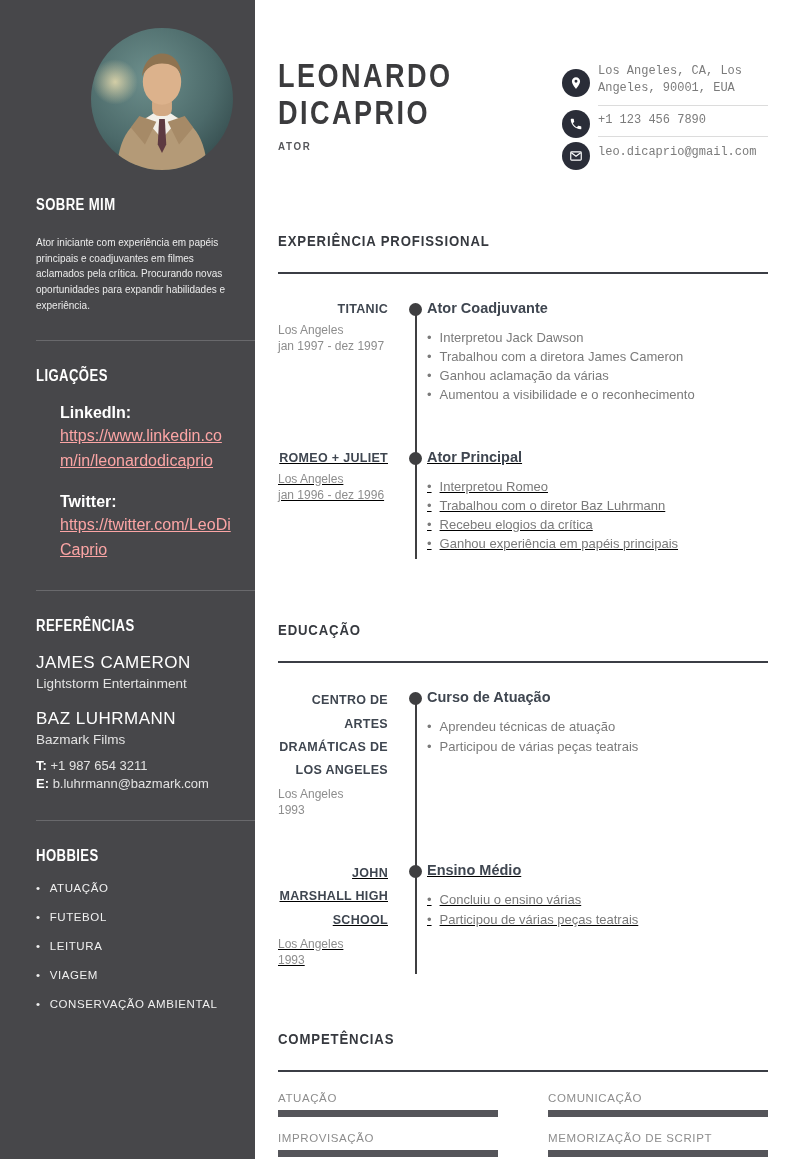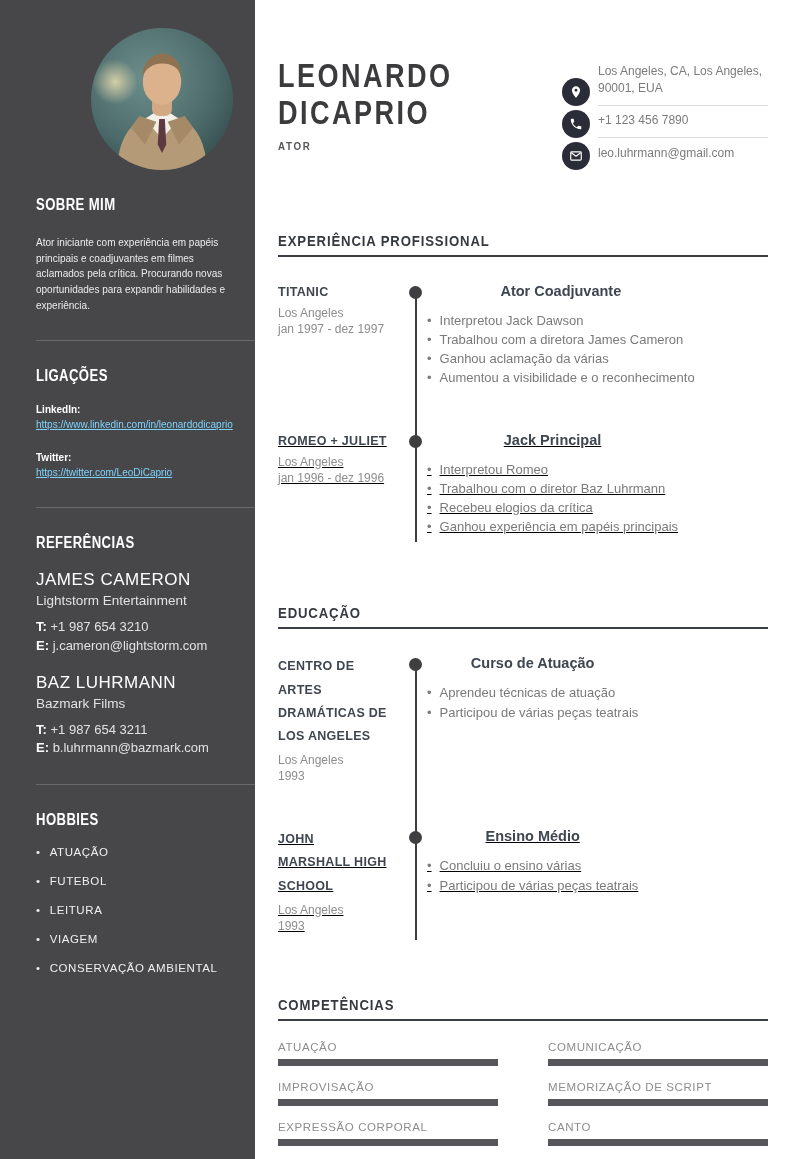--- a/index.html
+++ b/index.html
@@ -22,60 +22,60 @@
   .photo-wrap svg { display:block; }
   .side-title {
     color:#ffffff; font-size:16px; font-weight:bold;
     letter-spacing:.5px; display:inline-block;
     transform:scaleX(.82); transform-origin:0 50%;
     white-space:nowrap;
   }
   .about-title { margin-top:26px; }
   .about-text { margin-top:21px; font-size:10px; line-height:1.57; color:#ebebeb; }
   .side-divider { border:none; border-top:1px solid #69696c; margin:27px -18px 0 0; }
-  .link-group { margin-top:19px; font-size:10px; }
+  .link-group { margin-top:19px; font-size:16px;margin-left:24px; }
   .link-label { font-weight:bold; color:#ffffff; }
-  .side-link { color:#7dd3fc; text-decoration:underline; line-height:1.55; word-break:break-all; display:inline-block; margin-top:2px; }
+  .side-link { color:#fca5a5; text-decoration:underline; line-height:1.55; word-break:break-all; display:inline-block; margin-top:2px; }
   .ref-name { margin-top:18px; font-size:17px; font-weight:400; color:#ffffff; letter-spacing:.5px; }
   .ref-company { margin-top:3px; font-size:13.5px; color:#e2e2e2; }
   .ref-contact { margin-top:10px; font-size:13px; line-height:1.4; color:#e2e2e2; }
   .ref-contact b { color:#ffffff; }
   .hobby-list { list-style:none; margin-top:8px; }
   .hobby-list li { margin-top:17px; font-size:11.5px; letter-spacing:.6px; color:#f0f0f0; }
   .hobby-list li::before { content:"•"; margin-right:9px; }
   
   .main { flex:1; padding:57px 26px 0 23px; }
   .header-row { display:flex; justify-content:space-between; }
   .name { color:#3b3b3d; font-size:33px; font-weight:bold; line-height:37px; letter-spacing:3px; transform:scaleX(.82); transform-origin:0 0; white-space:nowrap; }
   .role { margin-top:9px; font-size:11.5px; font-weight:bold; letter-spacing:2px; color:#55565a; transform:scaleX(.85); transform-origin:0 50%; }
   .contact { width:206px; flex-shrink:0; margin-top:2px; }
-  .contact-row { display:flex; align-items:flex-end; margin-bottom:2px; }
+  .contact-row { display:flex; align-items:center; margin-bottom:2px;font-family:Liberation Mono, monospace; }
   .icon-circle { width:28px; height:28px; border-radius:50%; background:#2a2d38; flex-shrink:0; display:flex; align-items:center; justify-content:center; margin-top:2px; }
   .icon-circle svg { width:14px; height:14px; }
   .contact-text { flex:1; margin-left:8px; font-size:12px; color:#7b7b7b; line-height:1.4; padding:4px 0 8px; }
   .contact-row.has-rule .contact-text { border-bottom:1px solid #dcdcdc; }
   
   .section { margin-top:0; }
-  .section-head { border-bottom:2px solid #3b3e45; padding-bottom:5px;margin-top:29px; }
+  .section-head { border-bottom:2px solid #3b3e45; padding-bottom:22px;margin-top:29px; }
   .section-title { font-size:15.5px; font-weight:bold; color:#36393f; letter-spacing:1px; display:inline-block; transform:scaleX(.85); transform-origin:0 50%; white-space:nowrap; }
   .mt-exp { margin-top:60px; }
   .mt-edu { margin-top:62px; }
   .mt-skl { margin-top:56px; }
   
   .timeline { position:relative; margin-top:26px; padding-bottom:6px; }
   .timeline::before { content:""; position:absolute; left:137px; top:12px; bottom:0; width:2px; background:#3f3f41; }
   .t-entry { display:flex; position:relative; margin-bottom:44px; }
   .t-entry:last-child { margin-bottom:0;text-decoration:underline; }
   .t-dot { position:absolute; left:131px; top:3px; width:13px; height:13px; border-radius:50%; background:#3f3f41; }
   .t-left { width:110px; flex-shrink:0; }
-  .t-org { font-size:12.5px; font-weight:bold; color:#3f4650; letter-spacing:.3px; line-height:1.45; }
+  .t-org { font-size:12.5px; font-weight:bold; color:#3f4650; letter-spacing:.3px; line-height:1.45;text-align:right; }
   .t-org.spread { line-height:1.85; }
   .t-meta { margin-top:4px; font-size:12px; color:#8d8d8d; line-height:1.35; }
   .t-content { margin-left:39px; }
-  .t-role { font-size:14.5px; font-weight:bold; color:#3f4650;text-align:center; }
+  .t-role { font-size:14.5px; font-weight:bold; color:#3f4650; }
   .t-bullets { list-style:none; margin-top:12px; }
   .t-bullets li { font-size:13px; color:#7a7a7a; line-height:1.48; }
   .t-bullets li::before { content:"•"; margin-right:8px; color:#7a7a7a; }
   
   .bar-grid { display:grid; grid-template-columns:220px 220px; column-gap:50px; margin-top:20px; }
   .bar-item { margin-bottom:15px; }
   .bar-label { font-size:11.5px; letter-spacing:.6px; color:#8d8d8d; }
   .bar-track { margin-top:6px; height:7px; background:#dcdcdc; }
   .bar-fill { height:7px; background:#55555a; }
 </style>
@@ -132,24 +132,20 @@
   </section>
 
   <hr class="side-divider">
 
   <section>
     <h2 class="side-title" style="margin-top:26px;">REFERÊNCIAS</h2>
 
     <div>
       <div class="ref-name">JAMES CAMERON</div>
       <div class="ref-company">Lightstorm Entertainment</div>
-      <div class="ref-contact">
-        <div><b>T:</b> <span>+1 987 654 3210</span></div>
-        <div><b>E:</b> <span>j.cameron@lightstorm.com</span></div>
-      </div>
     </div>
 
     <div style="margin-top:6px;">
       <div class="ref-name">BAZ LUHRMANN</div>
       <div class="ref-company">Bazmark Films</div>
       <div class="ref-contact">
         <div><b>T:</b> <span>+1 987 654 3211</span></div>
         <div><b>E:</b> <span>b.luhrmann@bazmark.com</span></div>
       </div>
     </div>
@@ -197,21 +193,21 @@
         </span>
         <span class="contact-text">+1 123 456 7890</span>
       </div>
       <div class="contact-row">
         <span class="icon-circle">
           <svg viewBox="0 0 24 24">
               <rect x="3" y="5" width="18" height="14" rx="1.5" fill="none" stroke="#ffffff" stroke-width="2"></rect>
               <path d="M4 6.5l8 6 8-6" fill="none" stroke="#ffffff" stroke-width="2"></path>
             </svg>
         </span>
-        <span class="contact-text">leo.luhrmann@gmail.com</span>
+        <span class="contact-text">leo.dicaprio@gmail.com</span>
       </div>
     </div>
   </div>
 
   <section class="section mt-exp">
     <div class="section-head">
       <span class="section-title">EXPERIÊNCIA PROFISSIONAL</span>
     </div>
     <div class="timeline">
 
@@ -238,21 +234,21 @@
       <div class="t-entry">
         <span class="t-dot"></span>
         <div class="t-left">
           <div class="t-org">ROMEO + JULIET</div>
           <div class="t-meta">
             <div>Los Angeles</div>
             <div>jan 1996 - dez 1996</div>
           </div>
         </div>
         <div class="t-content">
-          <div class="t-role">Jack Principal</div>
+          <div class="t-role">Ator Principal</div>
           <ul class="t-bullets">
             <li>Interpretou Romeo</li>
             <li>Trabalhou com o diretor Baz Luhrmann</li>
             <li>Recebeu elogios da crítica</li>
             <li>Ganhou experiência em papéis principais</li>
           </ul>
         </div>
       </div>
 
     </div>

